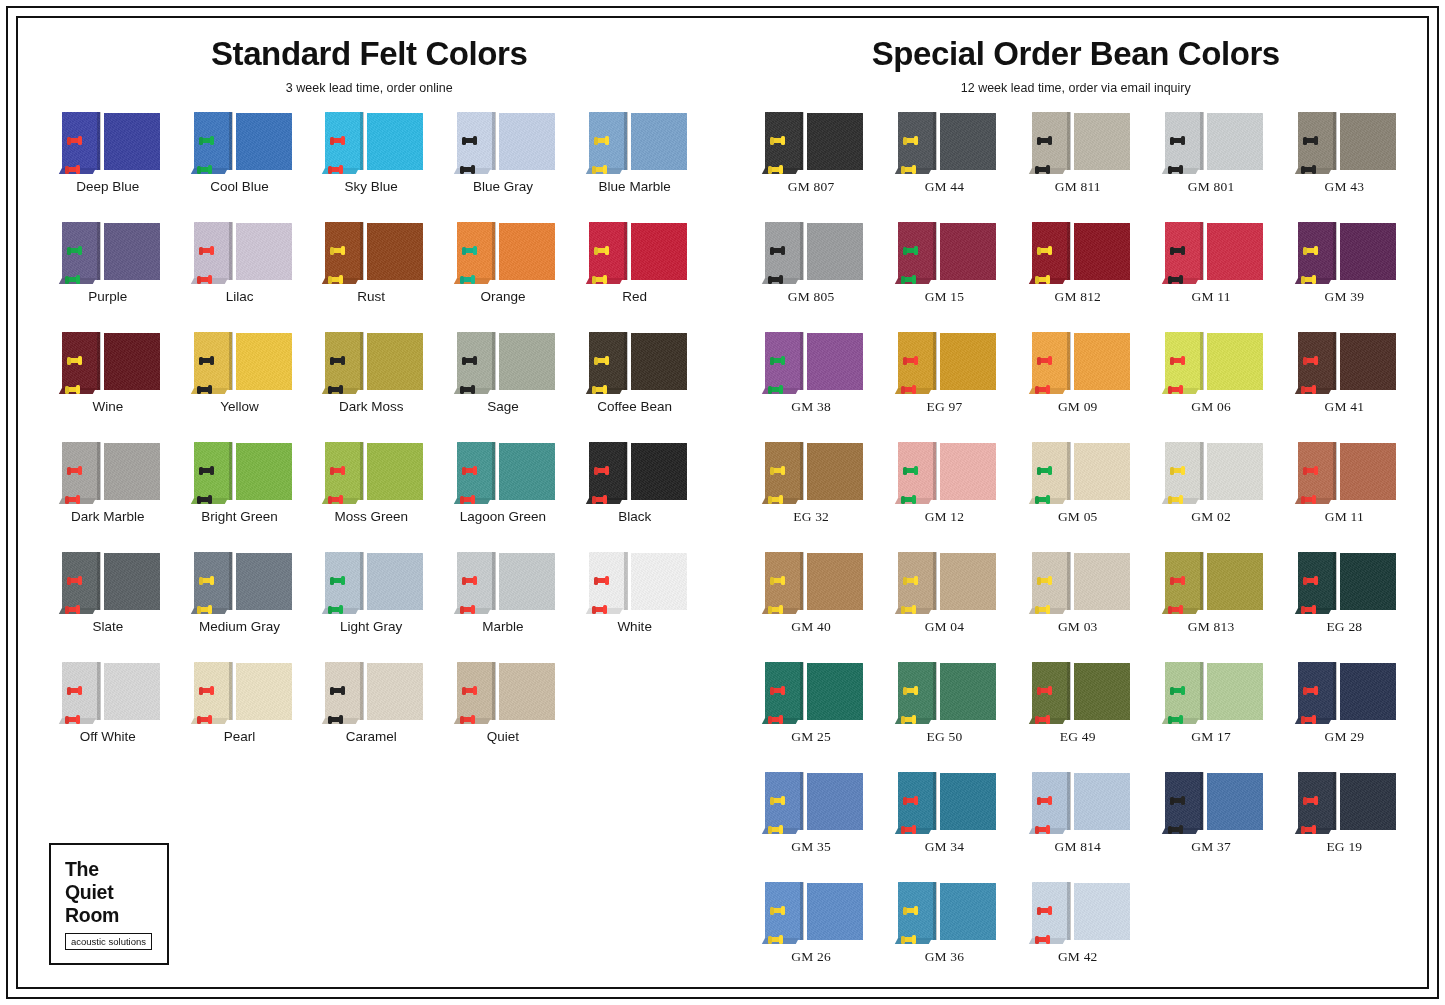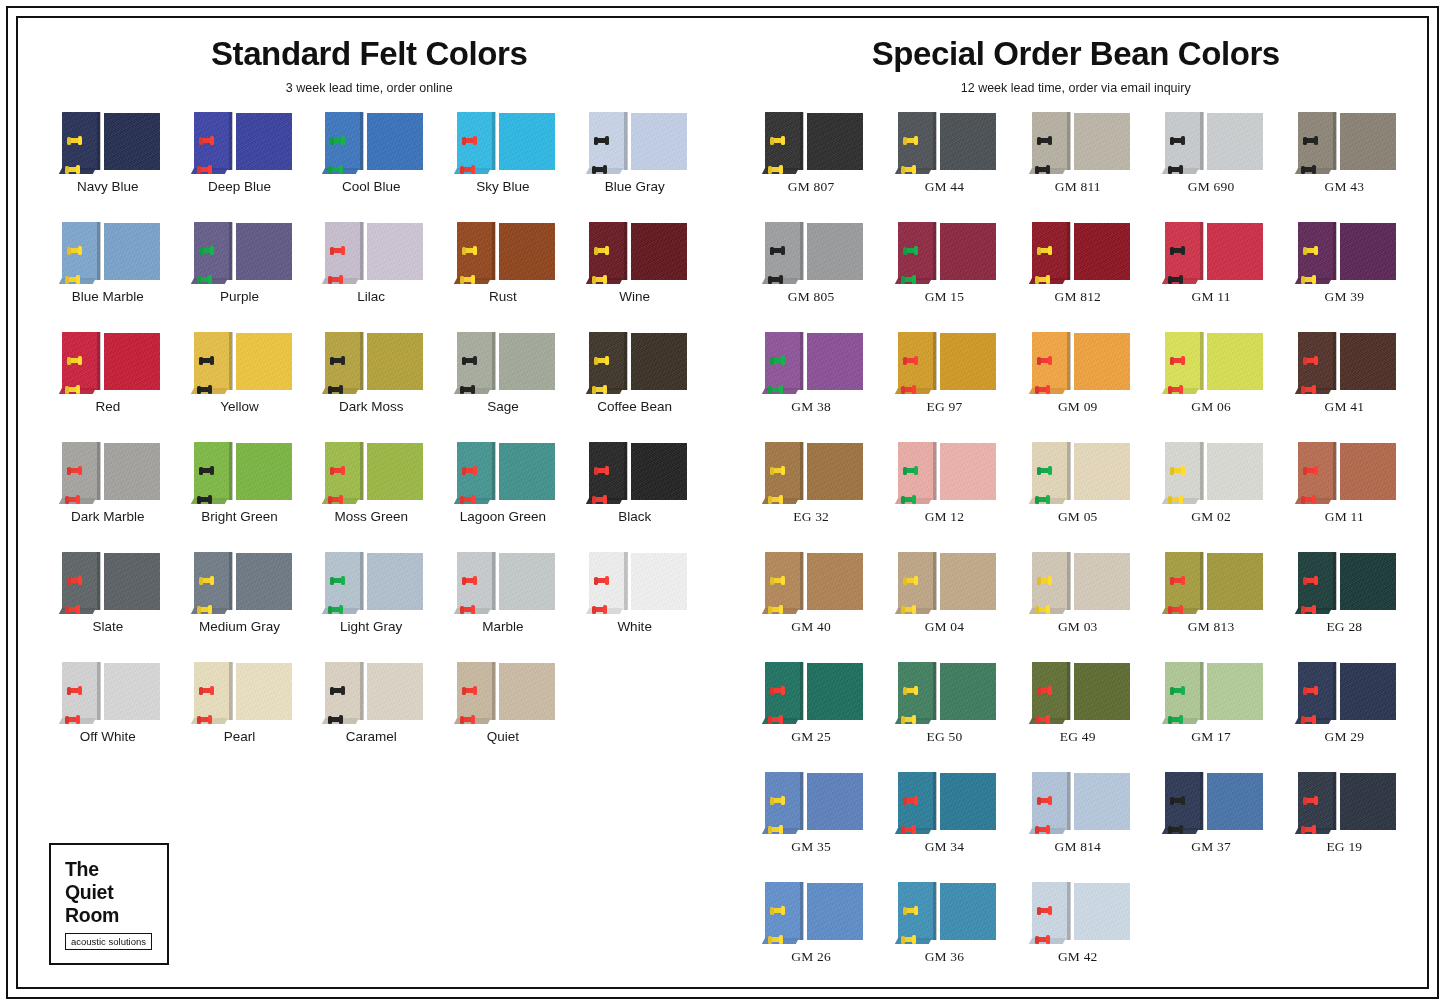--- a/index.html
+++ b/index.html
@@ -209,35 +209,20 @@
   <div class="columns">
 
     <div class="col col-left">
       <div class="section-head">
         <h1 class="section-title">Standard Felt Colors</h1>
         <div class="section-sub">3 week lead time, order online</div>
       </div>
       <div class="grid left-grid" id="grid-standard">
           <div class="swatch-cell">
             <div class="swatch-art">
-              <div class="panel-left" style="background: rgb(42, 51, 88);">
-                <div class="felt"></div>
-                <div class="spine"></div>
-                <div class="fold" style="background: rgb(42, 51, 88);"></div>
-              </div>
-              <div class="panel-right" style="background: rgb(38, 47, 81);">
-                <div class="felt"></div>
-              </div>
-              <div class="pin pin-mid" style="background: rgb(243, 208, 44);"></div>
-              <div class="pin pin-low" style="background: rgb(243, 208, 44);"></div>
-            </div>
-            <div class="swatch-label">Navy Blue</div>
-          </div>
-          <div class="swatch-cell">
-            <div class="swatch-art">
               <div class="panel-left" style="background: rgb(63, 70, 168);">
                 <div class="felt"></div>
                 <div class="spine"></div>
                 <div class="fold" style="background: rgb(63, 70, 168);"></div>
               </div>
               <div class="panel-right" style="background: rgb(59, 66, 160);">
                 <div class="felt"></div>
               </div>
               <div class="pin pin-mid" style="background: rgb(238, 59, 51);"></div>
               <div class="pin pin-low" style="background: rgb(238, 59, 51);"></div>
@@ -344,47 +329,62 @@
               <div class="panel-right" style="background: rgb(144, 70, 29);">
                 <div class="felt"></div>
               </div>
               <div class="pin pin-mid" style="background: rgb(243, 208, 44);"></div>
               <div class="pin pin-low" style="background: rgb(243, 208, 44);"></div>
             </div>
             <div class="swatch-label">Rust</div>
           </div>
           <div class="swatch-cell">
             <div class="swatch-art">
+              <div class="panel-left" style="background: rgb(236, 135, 57);">
+                <div class="felt"></div>
+                <div class="spine"></div>
+                <div class="fold" style="background: rgb(236, 135, 57);"></div>
+              </div>
+              <div class="panel-right" style="background: rgb(233, 129, 53);">
+                <div class="felt"></div>
+              </div>
+              <div class="pin pin-mid" style="background: rgb(22, 176, 138);"></div>
+              <div class="pin pin-low" style="background: rgb(22, 176, 138);"></div>
+            </div>
+            <div class="swatch-label">Orange</div>
+          </div>
+          <div class="swatch-cell">
+            <div class="swatch-art">
+              <div class="panel-left" style="background: rgb(203, 35, 64);">
+                <div class="felt"></div>
+                <div class="spine"></div>
+                <div class="fold" style="background: rgb(203, 35, 64);"></div>
+              </div>
+              <div class="panel-right" style="background: rgb(199, 30, 56);">
+                <div class="felt"></div>
+              </div>
+              <div class="pin pin-mid" style="background: rgb(243, 208, 44);"></div>
+              <div class="pin pin-low" style="background: rgb(243, 208, 44);"></div>
+            </div>
+            <div class="swatch-label">Red</div>
+          </div>
+          <div class="swatch-cell">
+            <div class="swatch-art">
               <div class="panel-left" style="background: rgb(107, 28, 36);">
                 <div class="felt"></div>
                 <div class="spine"></div>
                 <div class="fold" style="background: rgb(107, 28, 36);"></div>
               </div>
               <div class="panel-right" style="background: rgb(99, 24, 31);">
                 <div class="felt"></div>
               </div>
               <div class="pin pin-mid" style="background: rgb(243, 208, 44);"></div>
               <div class="pin pin-low" style="background: rgb(243, 208, 44);"></div>
             </div>
             <div class="swatch-label">Wine</div>
-          </div>
-          <div class="swatch-cell">
-            <div class="swatch-art">
-              <div class="panel-left" style="background: rgb(203, 35, 64);">
-                <div class="felt"></div>
-                <div class="spine"></div>
-                <div class="fold" style="background: rgb(203, 35, 64);"></div>
-              </div>
-              <div class="panel-right" style="background: rgb(199, 30, 56);">
-                <div class="felt"></div>
-              </div>
-              <div class="pin pin-mid" style="background: rgb(243, 208, 44);"></div>
-              <div class="pin pin-low" style="background: rgb(243, 208, 44);"></div>
-            </div>
-            <div class="swatch-label">Red</div>
           </div>
           <div class="swatch-cell">
             <div class="swatch-art">
               <div class="panel-left" style="background: rgb(230, 192, 74);">
                 <div class="felt"></div>
                 <div class="spine"></div>
                 <div class="fold" style="background: rgb(230, 192, 74);"></div>
               </div>
               <div class="panel-right" style="background: rgb(239, 198, 63);">
                 <div class="felt"></div>
@@ -716,21 +716,21 @@
                 <div class="felt"></div>
                 <div class="spine"></div>
                 <div class="fold" style="background: rgb(201, 205, 207);"></div>
               </div>
               <div class="panel-right" style="background: rgb(204, 208, 210);">
                 <div class="felt"></div>
               </div>
               <div class="pin pin-mid" style="background: rgb(35, 35, 35);"></div>
               <div class="pin pin-low" style="background: rgb(35, 35, 35);"></div>
             </div>
-            <div class="swatch-label">GM 690</div>
+            <div class="swatch-label">GM 801</div>
           </div>
           <div class="swatch-cell">
             <div class="swatch-art">
               <div class="panel-left" style="background: rgb(142, 135, 121);">
                 <div class="felt"></div>
                 <div class="spine"></div>
                 <div class="fold" style="background: rgb(142, 135, 121);"></div>
               </div>
               <div class="panel-right" style="background: rgb(138, 131, 117);">
                 <div class="felt"></div>

